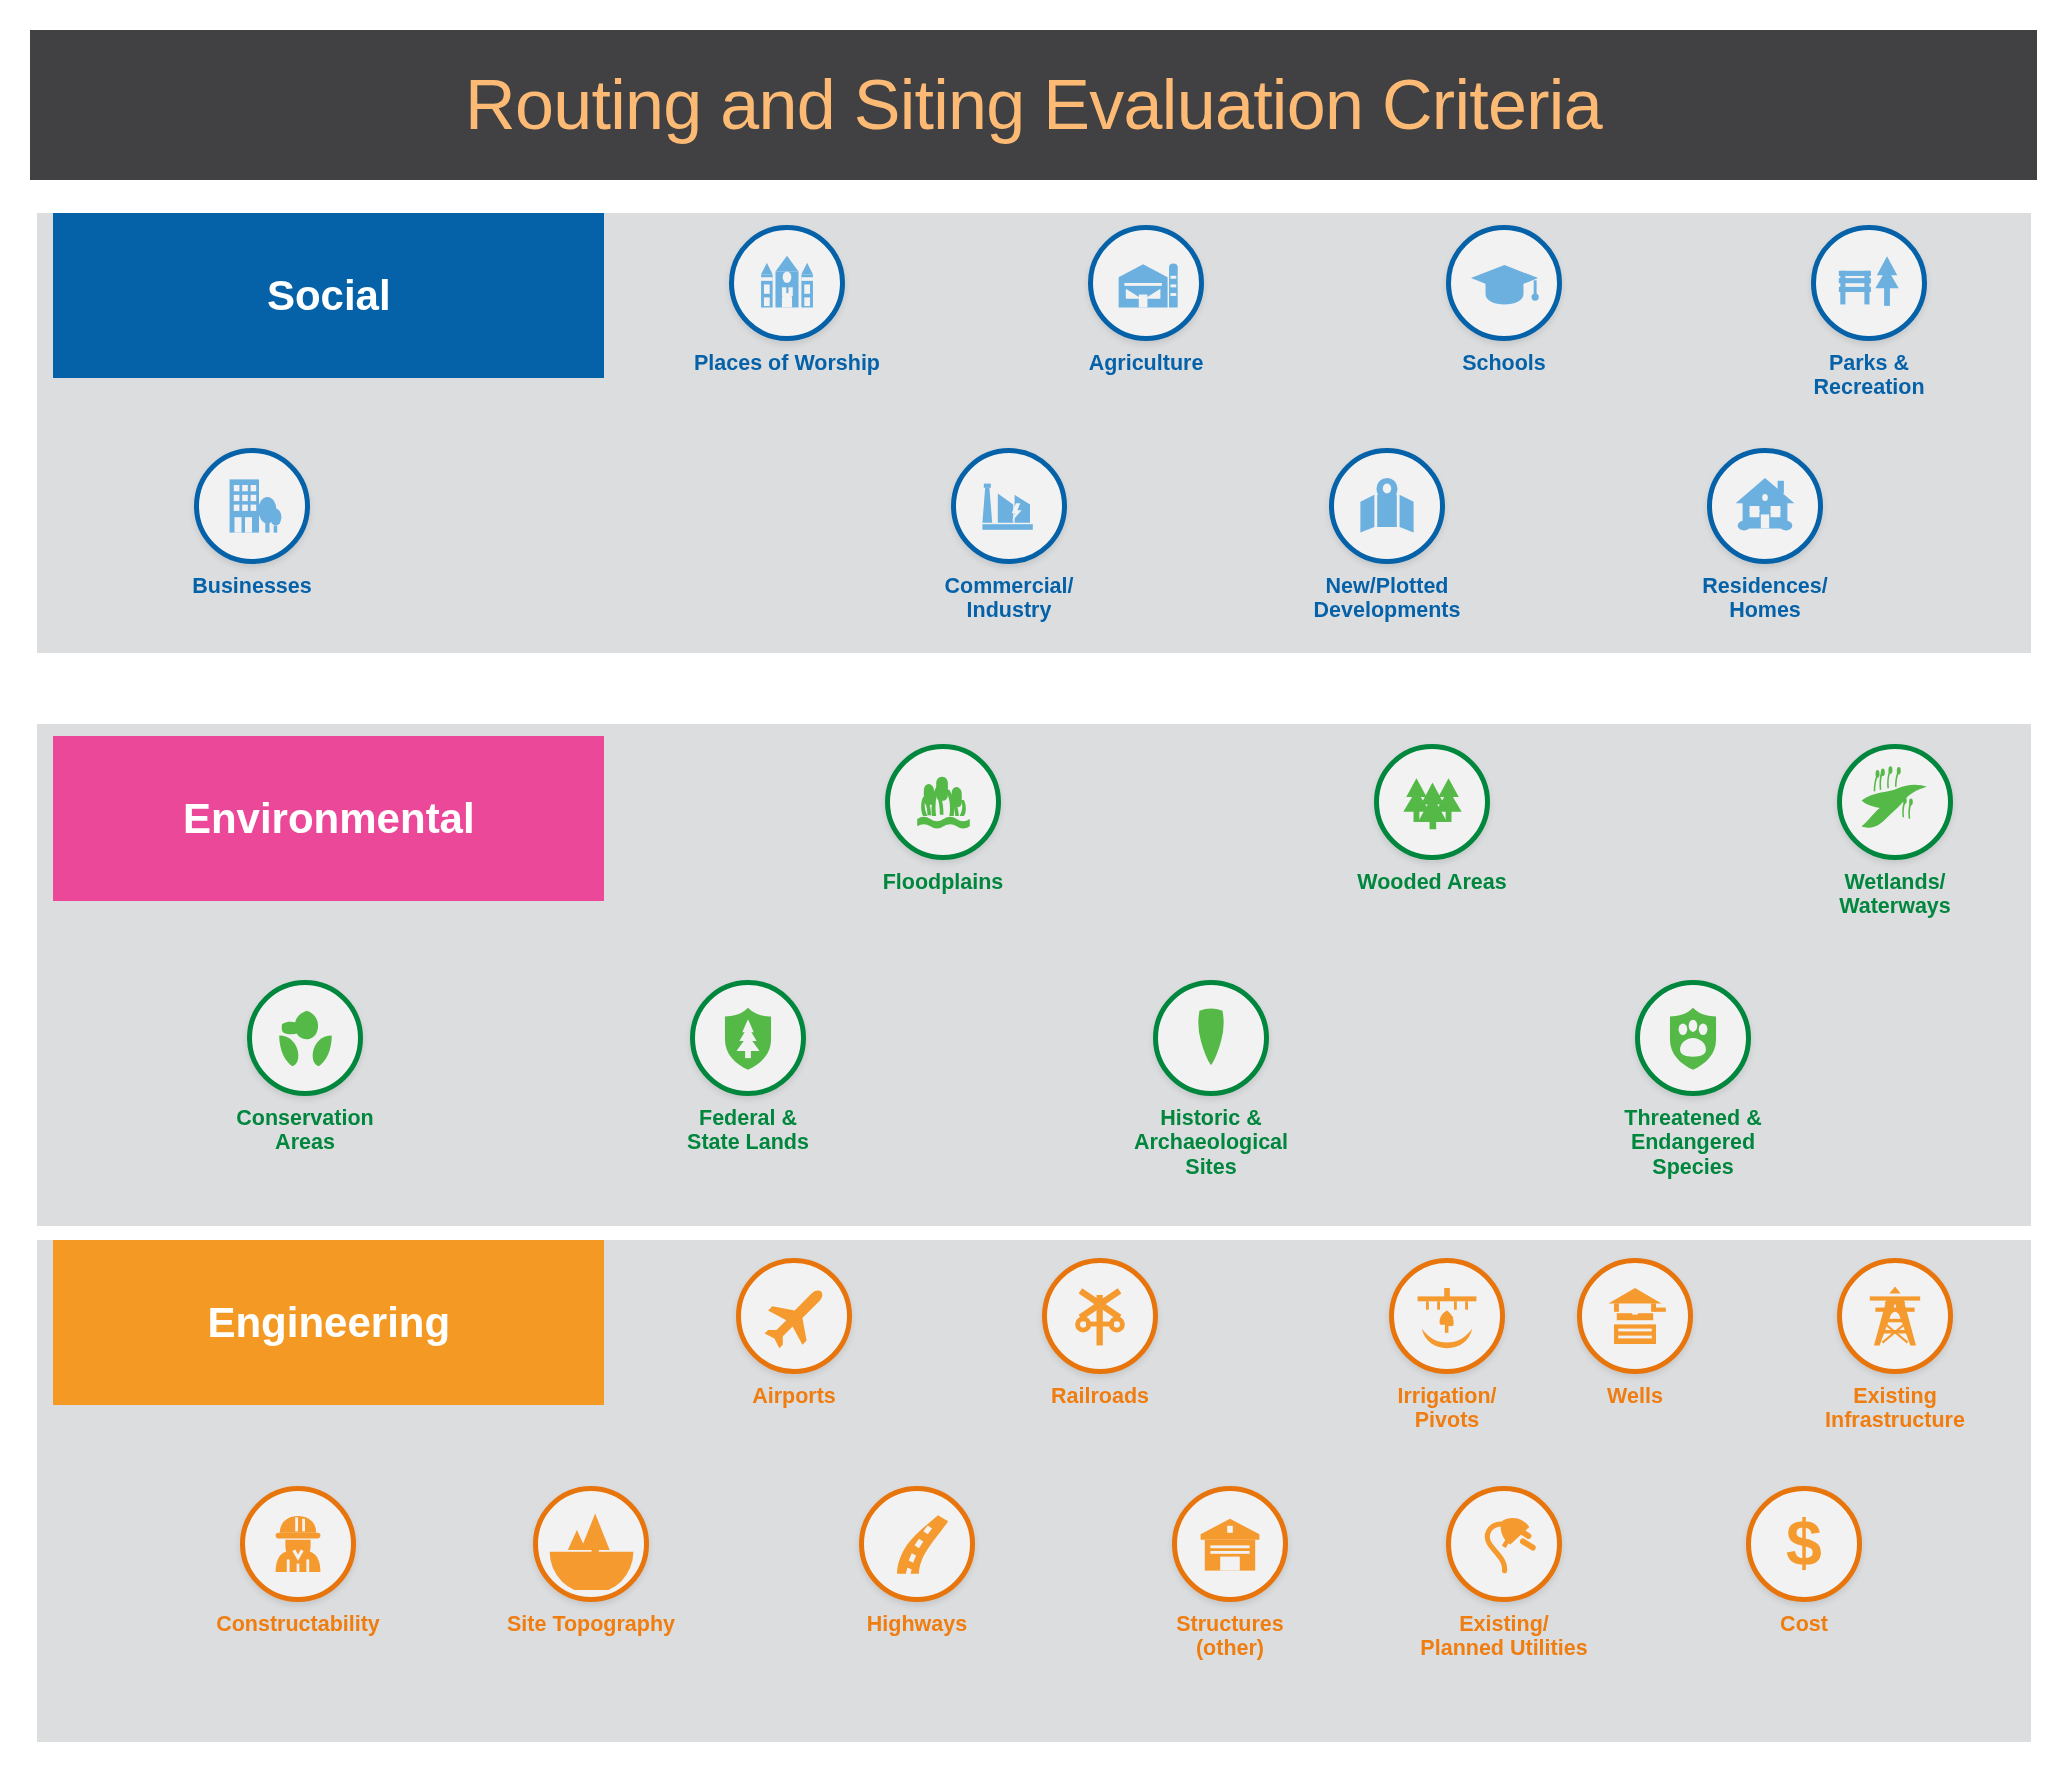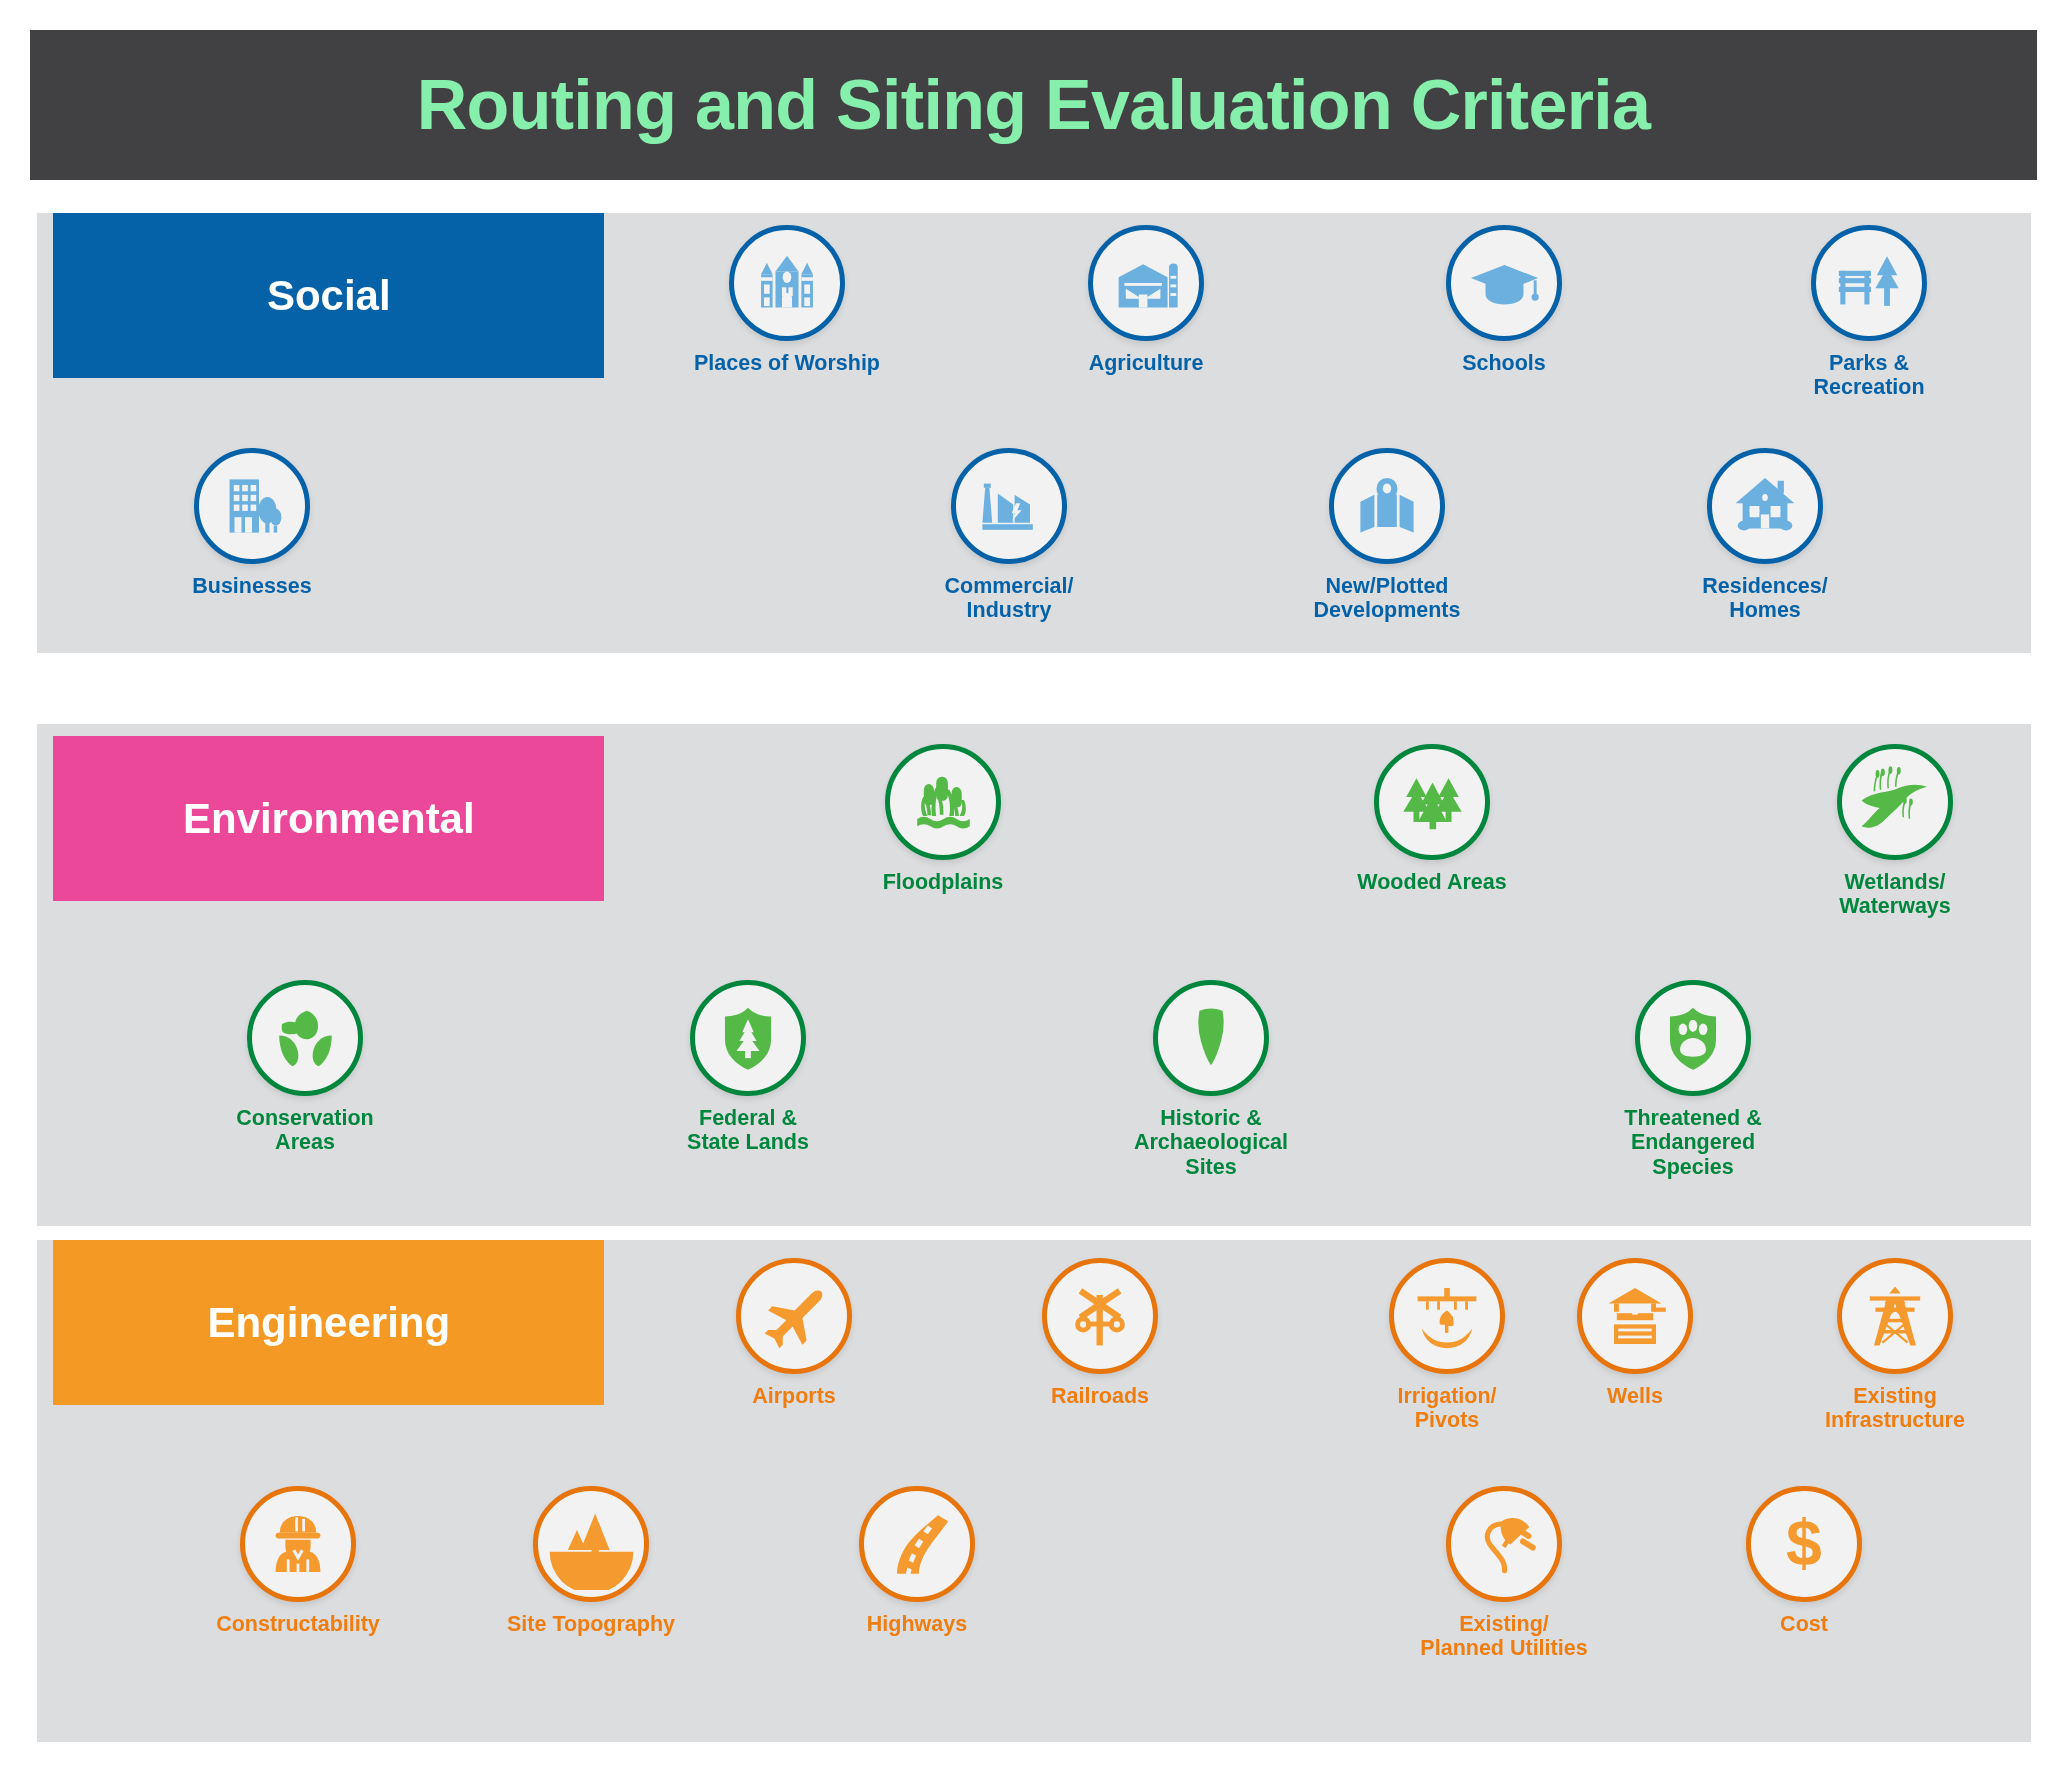--- a/index.html
+++ b/index.html
@@ -9,21 +9,21 @@
     -webkit-font-smoothing:antialiased;
   }
   .page{position:relative;width:2066px;height:1771px;background:#ffffff;overflow:hidden;}
 
   
   .titlebar{
     position:absolute;left:30px;top:30px;width:2007px;height:150px;
     background:#414042;display:flex;align-items:center;justify-content:center;
   }
   .titlebar .title{
-    color:#86efac;font-size:70px;font-weight:bold;letter-spacing:-0.7px;line-height:1;
+    color:#fdba74;font-size:70px;font-weight:normal;letter-spacing:-0.7px;line-height:1;
     white-space:nowrap;
   }
 
   
   .band{position:absolute;left:37px;width:1994px;background:#dcdddf;}
   .band-social{top:213px;height:440px;}
   .band-env{top:724px;height:502px;}
   .band-eng{top:1240px;height:502px;}
 
   .cat-tab{
@@ -529,20 +529,38 @@
           <path d="M64 24 l6 4 -6 8 -6 -4z"></path>
           <path d="M52 42 l6 4 -6 9 -6 -4z"></path>
           <path d="M42 62 l6 3 -4 10 -6 -3z"></path>
           <path d="M36 82 l6 2 -2 8 -6 -2z"></path>
         </g>
           </svg>
       </div>
       <div class="cap orange">Highways</div>
     </div>
 
+    <div class="item" style="left:1095px;top:246px;">
+      <div class="badge orange">
+        <svg width="70" height="70" viewBox="0 0 100 100">
+            <g fill="#f59a2e">
+          <path d="M8 36 L50 14 L92 36 L92 44 L8 44 z"></path>
+          <rect x="14" y="44" width="72" height="44"></rect>
+        </g>
+        <g fill="#f2f2f2">
+          <rect x="22" y="52" width="56" height="4"></rect>
+          <rect x="22" y="60" width="56" height="4"></rect>
+          <rect x="36" y="68" width="28" height="20"></rect>
+          <rect x="46" y="24" width="8" height="10"></rect>
+        </g>
+          </svg>
+      </div>
+      <div class="cap orange">Structures
+(other)</div>
+    </div>
 
     <div class="item" style="left:1369px;top:246px;">
       <div class="badge orange">
         <svg width="73" height="73" viewBox="0 0 100 100">
           <g fill="#f59a2e">
             <path d="M46 18 c14 -8 30 -4 38 8 L58 50 c-10 -6 -16 -20 -12 -32z"></path>
             <rect x="56" y="18" width="6" height="38" transform="rotate(32 59 37)"></rect>
             <rect x="64" y="30" width="24" height="8" rx="4" transform="rotate(32 76 34)"></rect>
             <rect x="70" y="46" width="24" height="8" rx="4" transform="rotate(32 82 50)"></rect>
           </g>

